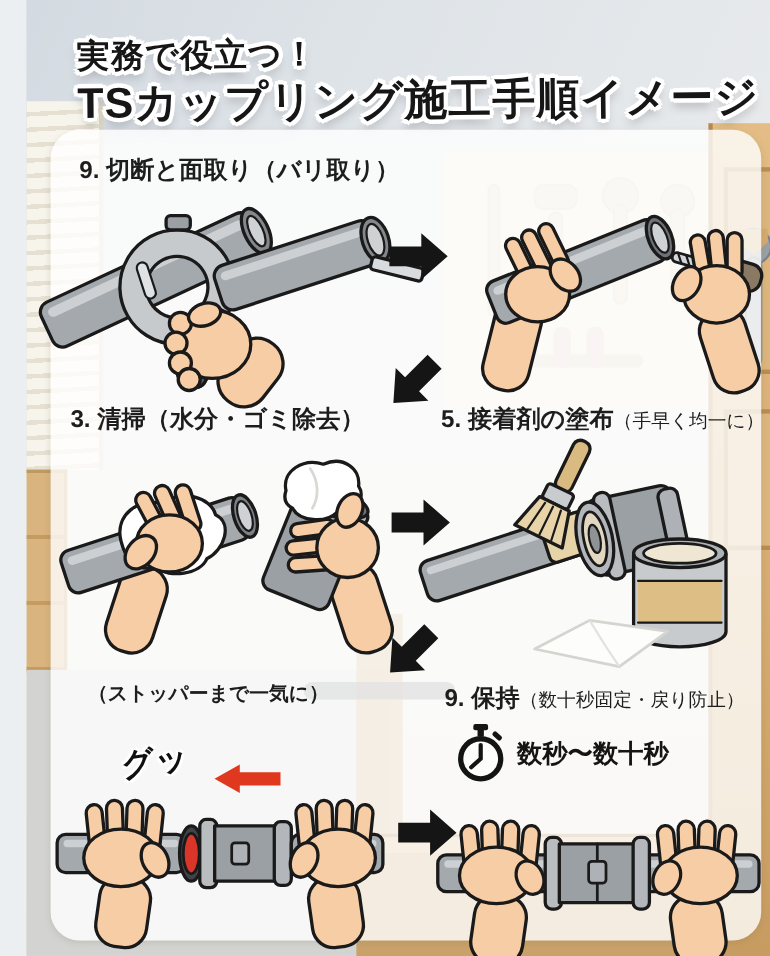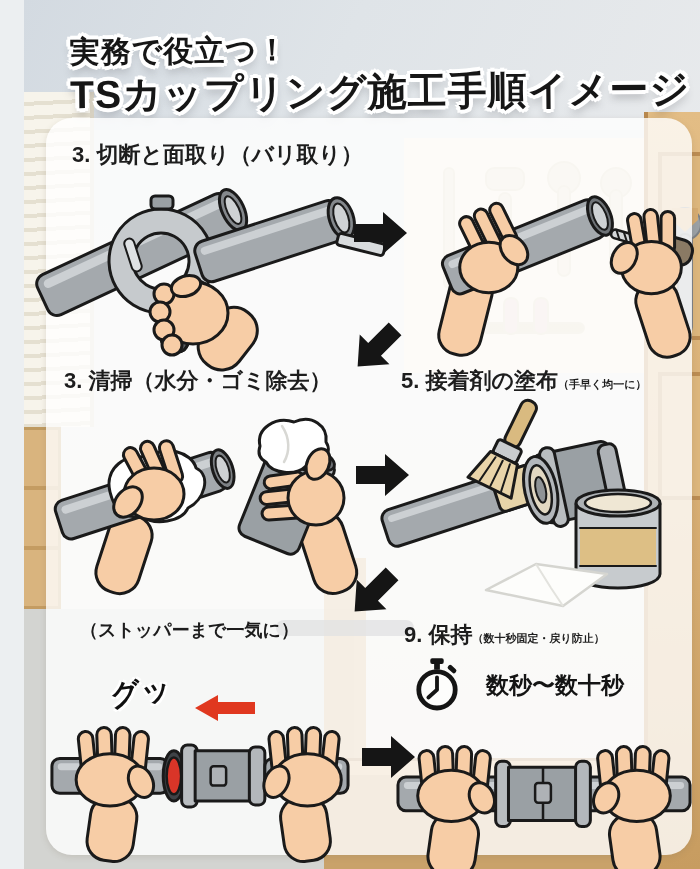--- a/index.html
+++ b/index.html
@@ -39,26 +39,26 @@
                   -4px 0 0 #fff,4px 0 0 #fff,0 -4px 0 #fff,0 4px 0 #fff,
                   0 7px 9px rgba(50,50,55,.35);}
   .title .tagline{font-size:30px;display:block;}
   .title .main{font-size:39px;display:block;margin-top:4px;}
 
   
   .card{left:22px;top:118px;width:646px;height:737px;border-radius:26px;
       background:rgba(255,255,255,.80);box-shadow:0 2px 6px rgba(120,110,90,.18);}
 
   .step-h{position:absolute;color:#1d1d1d;font-weight:800;font-size:22px;white-space:nowrap;}
-  .step-h .note{font-size:11px;font-weight:700;}
+  .step-h .note{font-size:17px;font-weight:400;}
   .step-h .line2{display:block;font-size:18px;margin-top:2px;padding-left:16px;text-align:right;}
 
   .sfx{position:absolute;font-size:30px;font-weight:900;color:#101010;transform:rotate(-8deg);
       text-shadow:-2px -2px 0 #fff,2px -2px 0 #fff,-2px 2px 0 #fff,2px 2px 0 #fff;}
-  .hold-row{position:absolute;display:flex;align-items:center;gap:26px;}
+  .hold-row{position:absolute;display:flex;align-items:center;gap:10px;}
   .hold-row .t{font-size:23px;font-weight:800;color:#141414;white-space:nowrap;}
 
   .diag{transform:rotate(135deg);}
   svg{display:block;overflow:visible;}
   .ill path,.ill rect,.ill ellipse,.ill circle{vector-effect:non-scaling-stroke;}
 </style>
 </head>
 <body>
 
 <div class="page">
@@ -106,21 +106,21 @@
   </div>
 
   <div class="abs title">
     <span class="tagline">実務で役立つ！</span>
     <span class="main">TSカップリング施工手順イメージ</span>
   </div>
 
   <div class="abs card">
 
     <div class="step-h" style="left:26px;top:22px">
-      <span>3. 切断と面取り（バリ取り）</span>
+      <span>9. 切断と面取り（バリ取り）</span>
     </div>
 
     <svg class="abs ill" style="left:10px;top:58px" width="230" height="185" viewBox="0 0 230 185">
       <g stroke="#1a1a1a" stroke-width="3" stroke-linejoin="round" stroke-linecap="round">
         <g transform="rotate(-25 100 70)">
           <rect x="-25" y="48" width="210" height="44" rx="10" fill="#a4a9ad"></rect>
           <rect x="-18" y="54" width="196" height="9" rx="4.5" fill="#ccd0d3" stroke="none"></rect>
           <ellipse cx="185" cy="70" rx="11" ry="22" fill="#84888c"></ellipse>
           <ellipse cx="185" cy="70" rx="6" ry="15" fill="#cfd2d4" stroke-width="2"></ellipse>
         </g>

